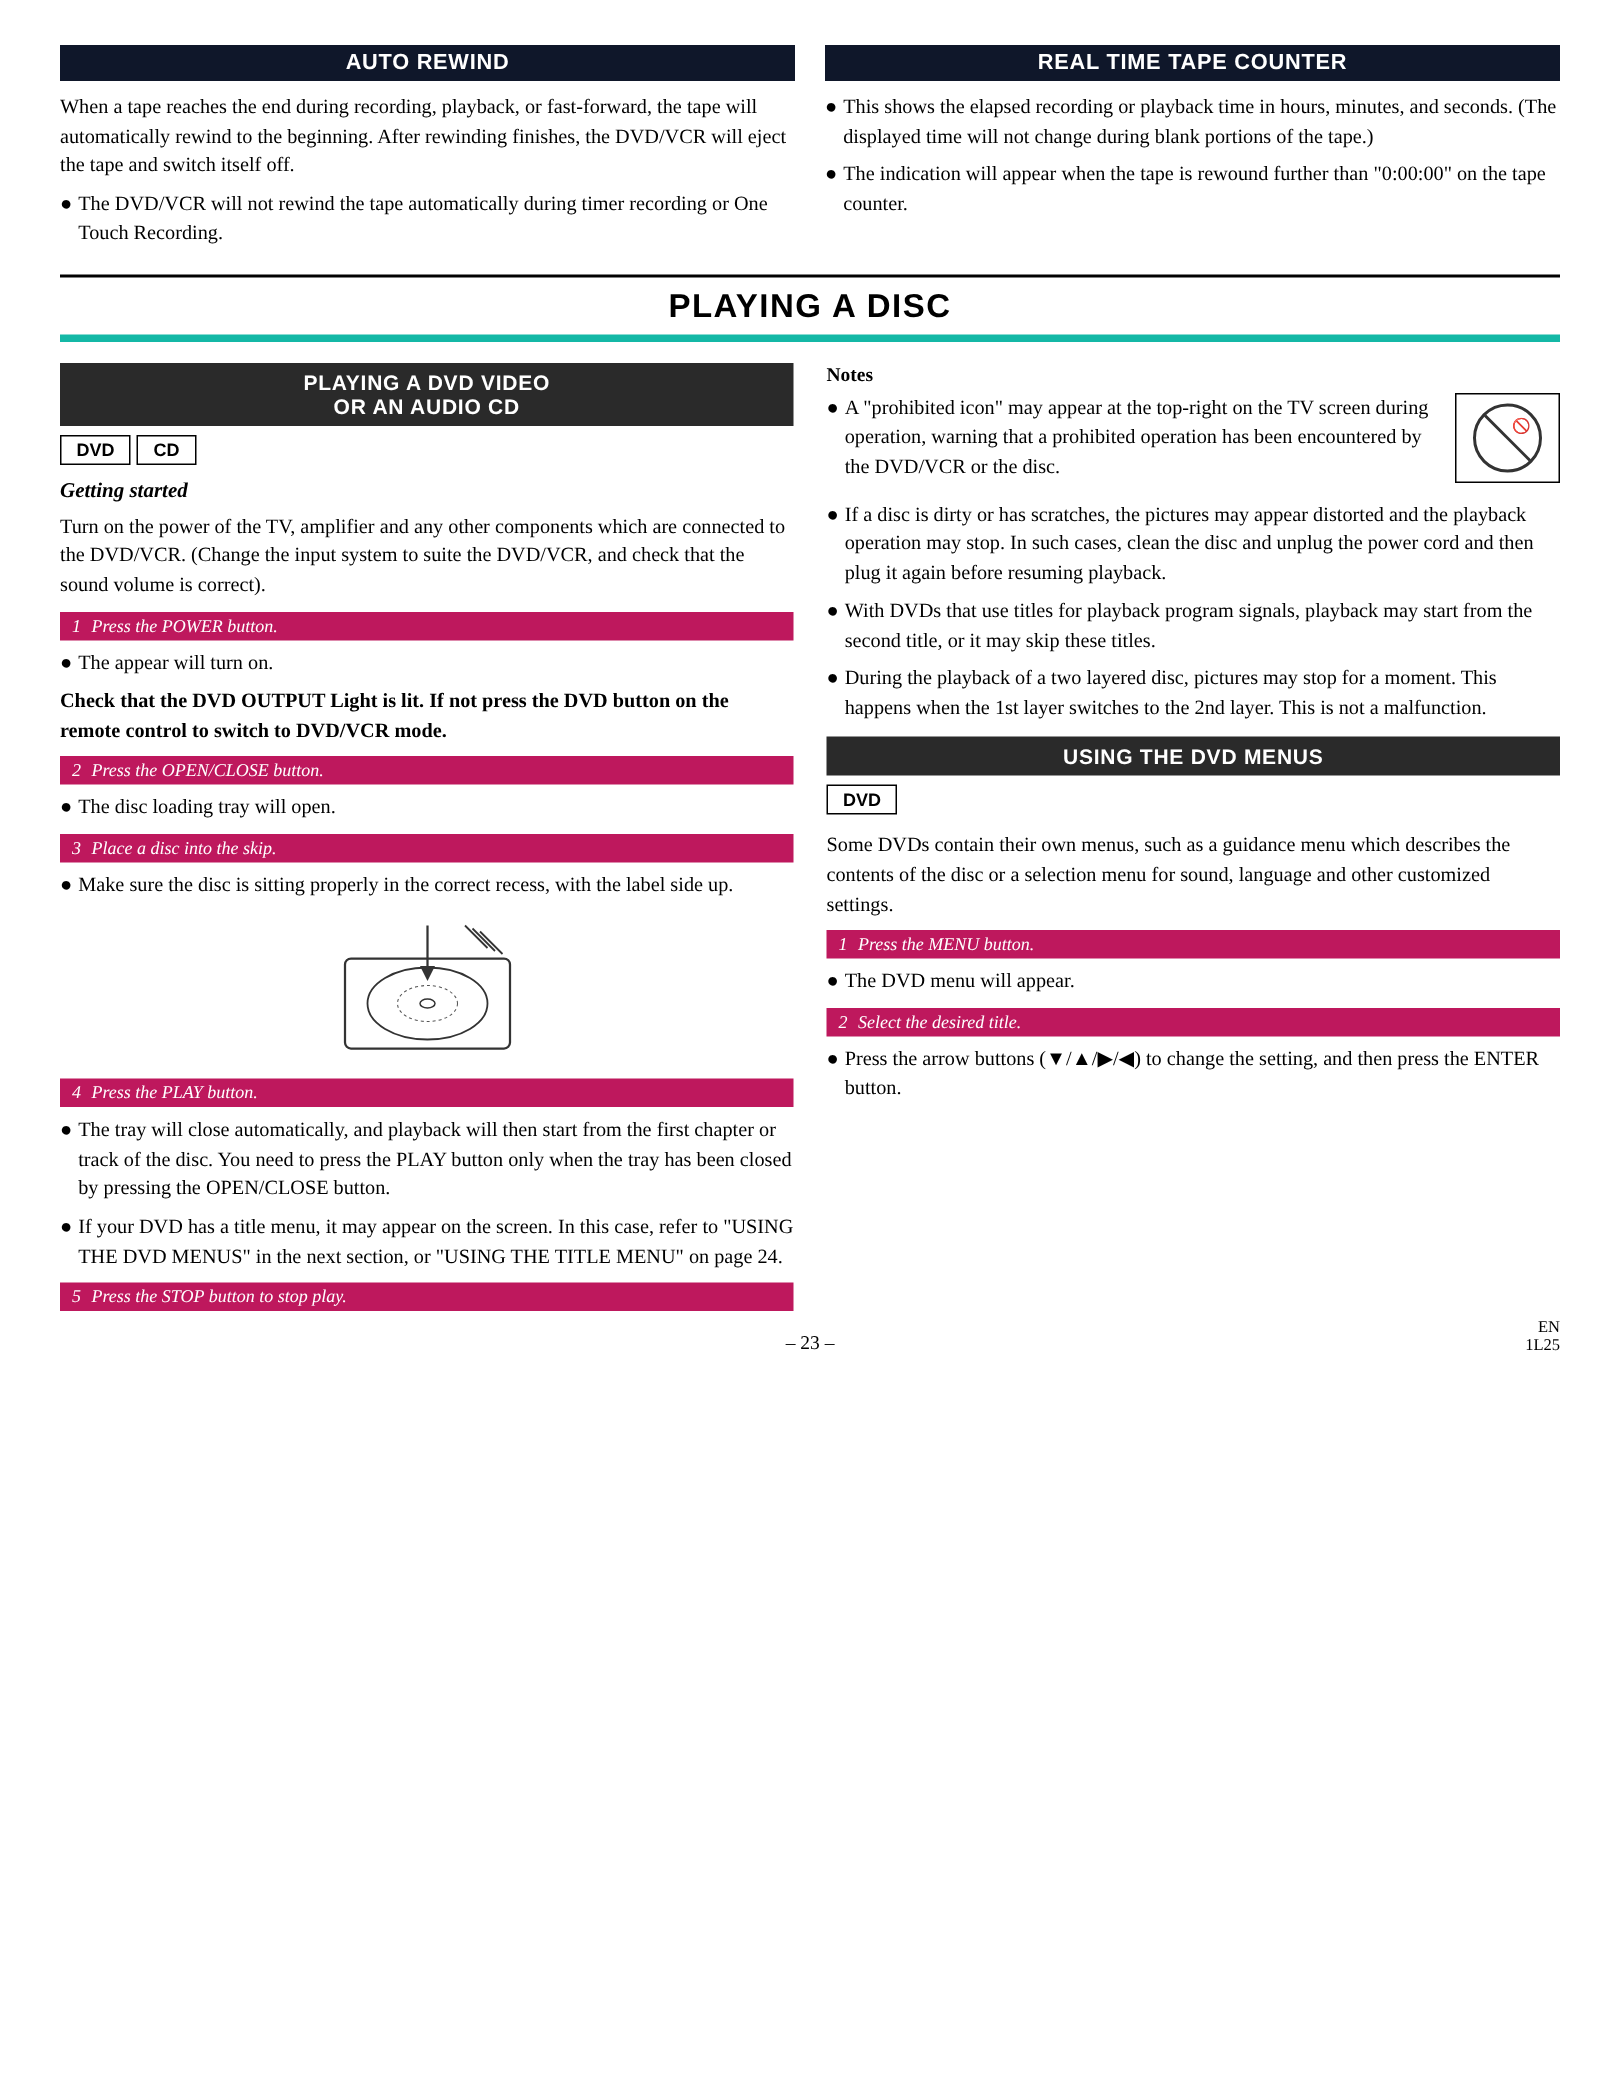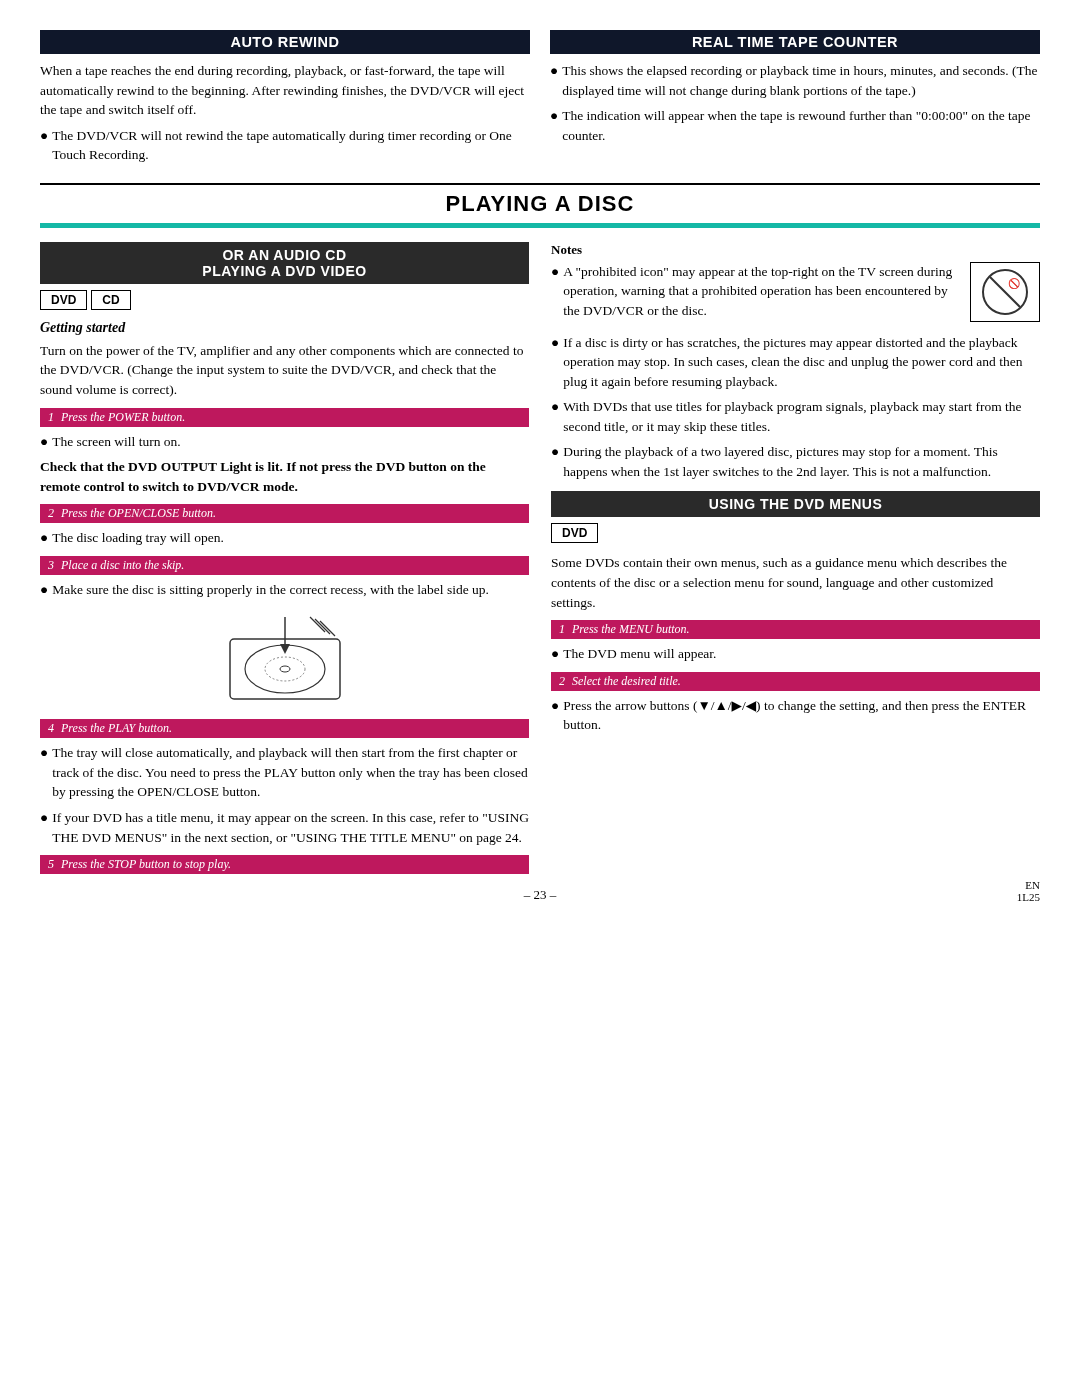--- a/index.html
+++ b/index.html
@@ -195,39 +195,39 @@
 
 <div class="main-title-section">
   <span class="main-title">PLAYING A DISC</span>
 </div>
 
 <div class="main-content">
 
   <div class="col-left">
 
     <div class="section-header-dark">
+      <div>PLAYING A DVD VIDEO</div>
       <div>OR AN AUDIO CD</div>
-      <div>PLAYING A DVD VIDEO</div>
     </div>
 
     <div class="badge-row">
       <span class="badge">DVD</span>
       <span class="badge">CD</span>
     </div>
 
     <div class="getting-started">Getting started</div>
     <p>Turn on the power of the TV, amplifier and any other components which are connected to the DVD/VCR. (Change the input system to suite the DVD/VCR, and check that the sound volume is correct).</p>
 
     <div class="step-header">
       <span class="step-num">1</span>
       <span>Press the POWER button.</span>
     </div>
     <div class="bullet-item">
       <span class="bullet">●</span>
-      <span>The screen will turn on.</span>
+      <span>The appear will turn on.</span>
     </div>
     <p style="font-weight:bold; margin-bottom:6px;"><span>Check that the DVD OUTPUT Light is lit.  If not press the DVD button on the remote control to switch to DVD/VCR mode.</span></p>
 
     <div class="step-header">
       <span class="step-num">2</span>
       <span>Press the OPEN/CLOSE button.</span>
     </div>
     <div class="bullet-item">
       <span class="bullet">●</span>
       <span>The disc loading tray will open.</span>

